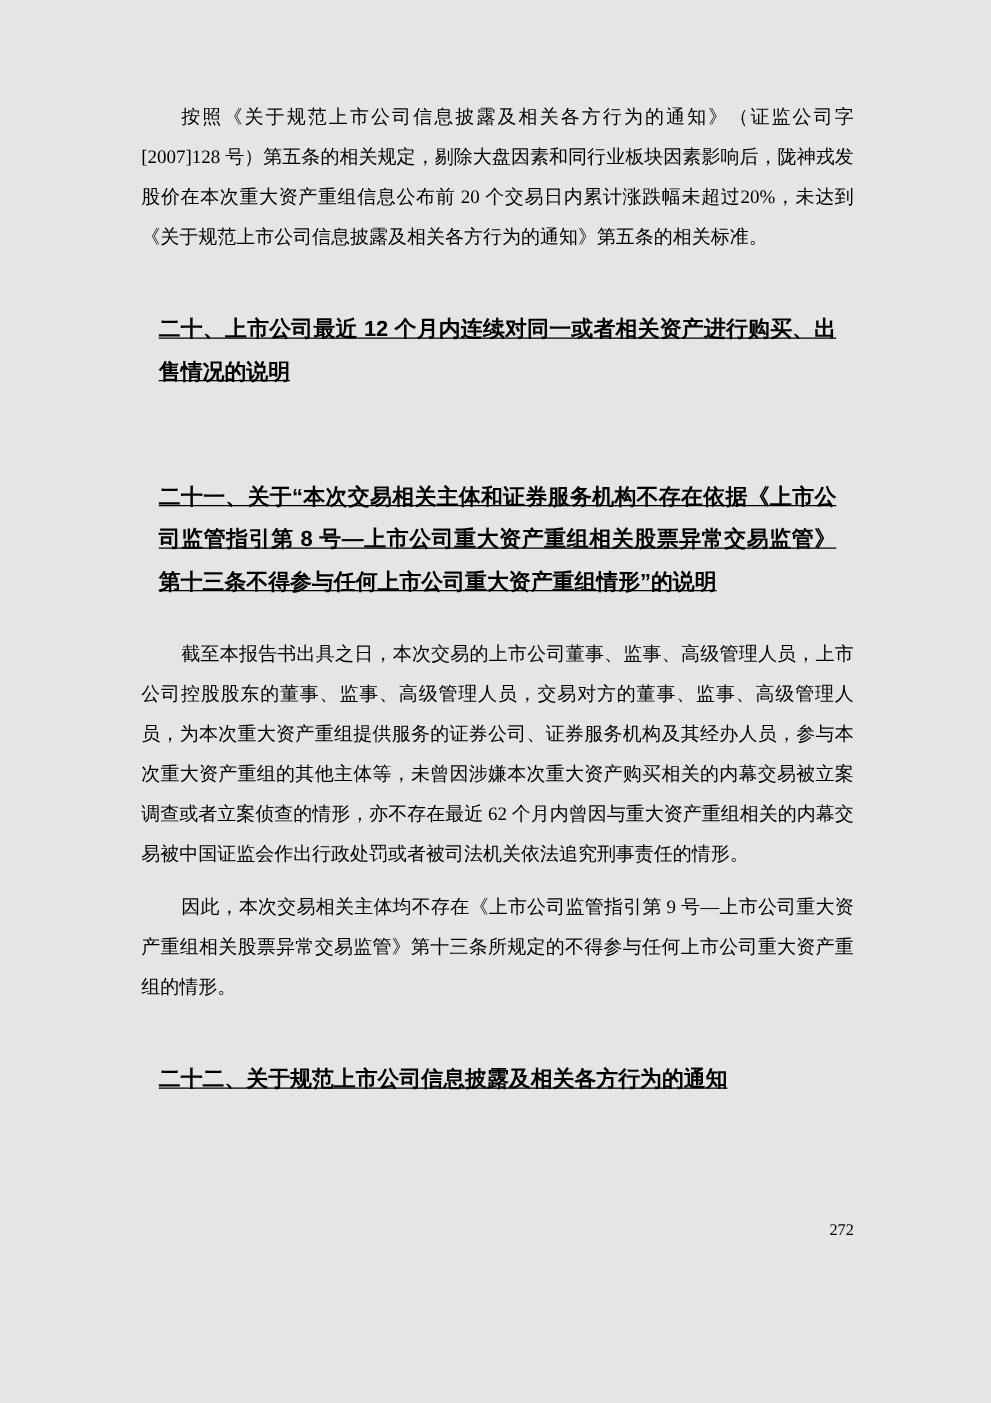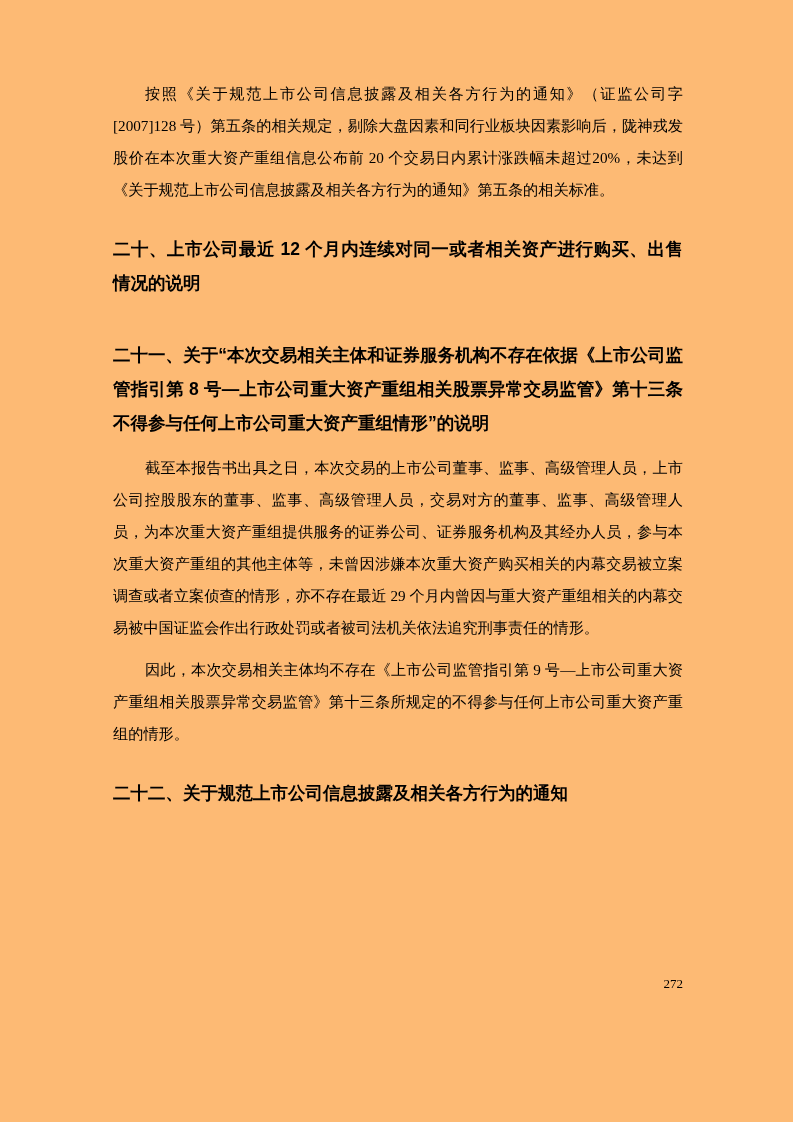--- a/index.html
+++ b/index.html
@@ -7,49 +7,50 @@
     padding: 0;
     background: #bcbcbc;
   }
   body {
     font-family: "Liberation Serif", "DejaVu Serif", serif;
   }
   .page {
     position: relative;
     width: 793px;
     height: 1122px;
-    background: #fdba74;
+    background: #e5e5e5;
     margin: 0 auto;
     overflow: hidden;
     box-sizing: border-box;
   }
   .content {
     position: absolute;
     left: 113px;
     top: 78px;
     width: 570px;
   }
   p.body-text {
     margin: 0 0 0 0;
     font-size: 15.2px;
     line-height: 32px;
     text-align: justify;
     text-justify: inter-ideograph;
     color: #000000;
     text-indent: 32px;
   }
   h2.heading {
-    margin: 0;
+    margin: 14px;
     font-size: 17.5px;
     line-height: 34px;
     font-weight: bold;
     color: #000000;
     text-align: justify;
     text-justify: inter-ideograph;
     font-family: "Liberation Sans", "DejaVu Sans", sans-serif;
+    text-decoration: underline;
   }
   .gap-before-heading { height: 26px; }
   .gap-after-heading { height: 12px; }
   .gap-paragraph { height: 10px; }
   .page-number {
     position: absolute;
     right: 110px;
     top: 976px;
     font-size: 13px;
     color: #000000;
@@ -66,21 +67,21 @@
 
     <div class="gap-before-heading"></div>
     <h2 class="heading">二十、上市公司最近 12 个月内连续对同一或者相关资产进行购买、出售情况的说明</h2>
     <div class="gap-after-heading"></div>
 
 
     <div class="gap-before-heading"></div>
     <h2 class="heading">二十一、关于“本次交易相关主体和证券服务机构不存在依据《上市公司监管指引第 8 号—上市公司重大资产重组相关股票异常交易监管》第十三条不得参与任何上市公司重大资产重组情形”的说明</h2>
     <div class="gap-after-heading"></div>
 
-    <p class="body-text">截至本报告书出具之日，本次交易的上市公司董事、监事、高级管理人员，上市公司控股股东的董事、监事、高级管理人员，交易对方的董事、监事、高级管理人员，为本次重大资产重组提供服务的证券公司、证券服务机构及其经办人员，参与本次重大资产重组的其他主体等，未曾因涉嫌本次重大资产购买相关的内幕交易被立案调查或者立案侦查的情形，亦不存在最近 29 个月内曾因与重大资产重组相关的内幕交易被中国证监会作出行政处罚或者被司法机关依法追究刑事责任的情形。</p>
+    <p class="body-text">截至本报告书出具之日，本次交易的上市公司董事、监事、高级管理人员，上市公司控股股东的董事、监事、高级管理人员，交易对方的董事、监事、高级管理人员，为本次重大资产重组提供服务的证券公司、证券服务机构及其经办人员，参与本次重大资产重组的其他主体等，未曾因涉嫌本次重大资产购买相关的内幕交易被立案调查或者立案侦查的情形，亦不存在最近 62 个月内曾因与重大资产重组相关的内幕交易被中国证监会作出行政处罚或者被司法机关依法追究刑事责任的情形。</p>
 
     <div class="gap-paragraph"></div>
 
     <p class="body-text">因此，本次交易相关主体均不存在《上市公司监管指引第 9 号—上市公司重大资产重组相关股票异常交易监管》第十三条所规定的不得参与任何上市公司重大资产重组的情形。</p>
 
     <div class="gap-before-heading"></div>
     <h2 class="heading">二十二、关于规范上市公司信息披露及相关各方行为的通知</h2>
 
   </div>
 

